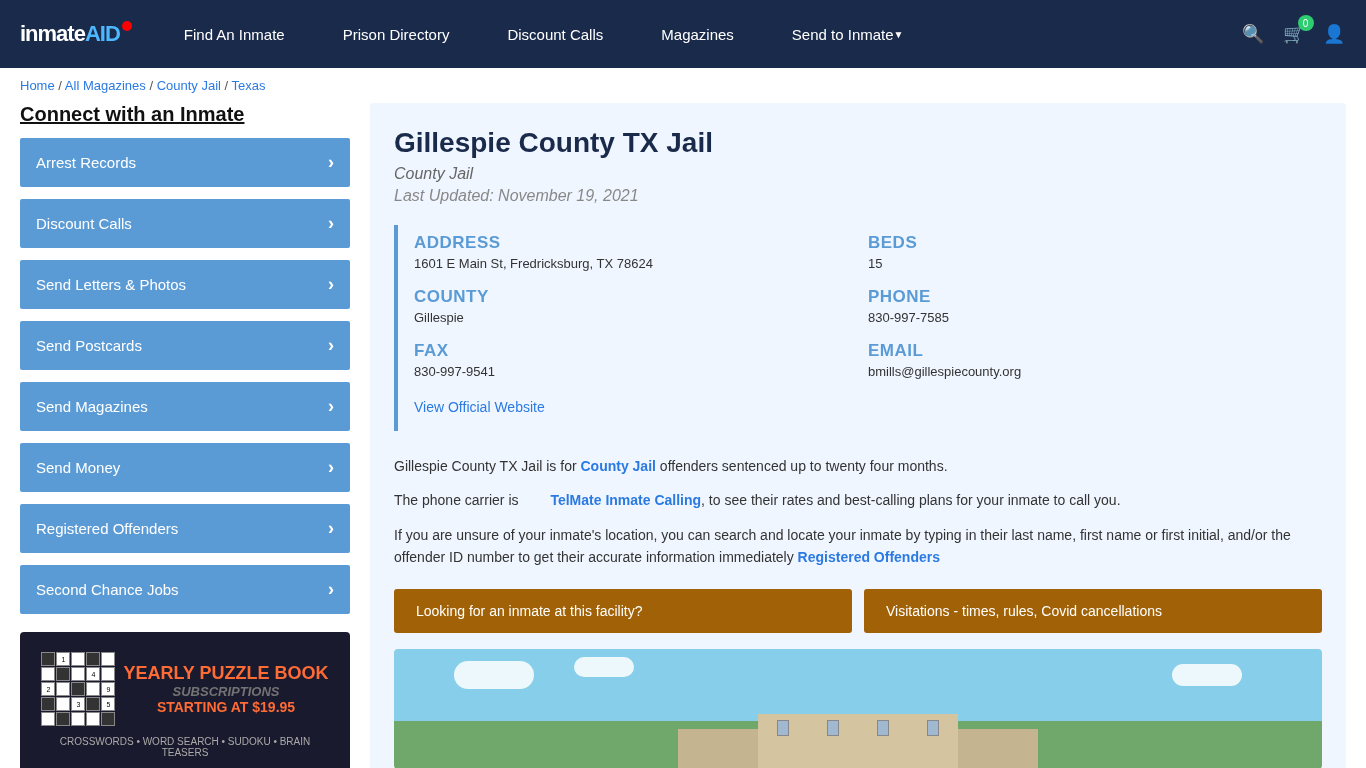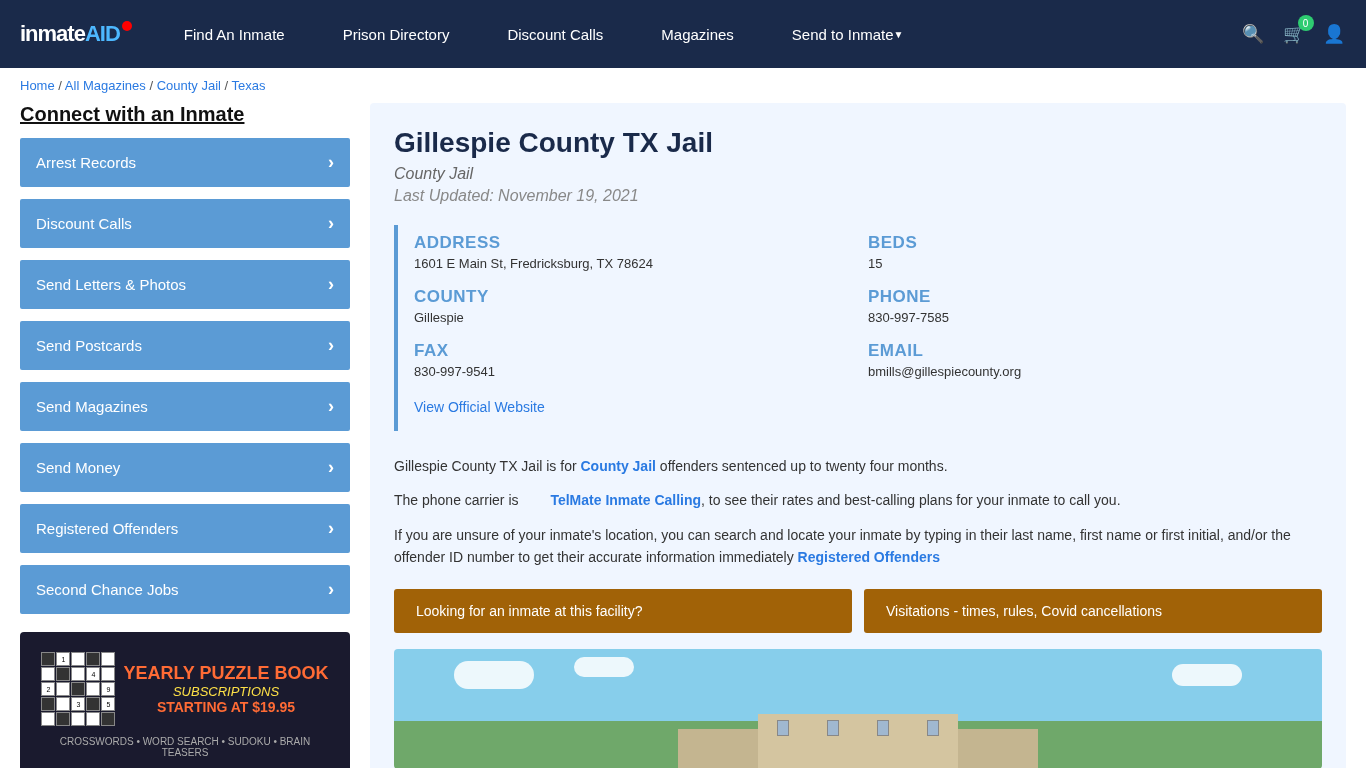--- a/index.html
+++ b/index.html
@@ -153,22 +153,23 @@
       gap: 6px;
     }
     .ad-title {
       font-size: 18px;
       font-weight: bold;
       color: #ff6b35;
       text-transform: uppercase;
     }
     .ad-subtitle {
       font-size: 13px;
-      color: #fde047;
+      color: #737373;
       font-style: italic;
+      font-weight: bold;
     }
     .ad-price {
       font-size: 14px;
       font-weight: bold;
       color: #ff6b35;
     }
     .ad-desc {
       font-size: 10px;
       color: #aaa;
     }

